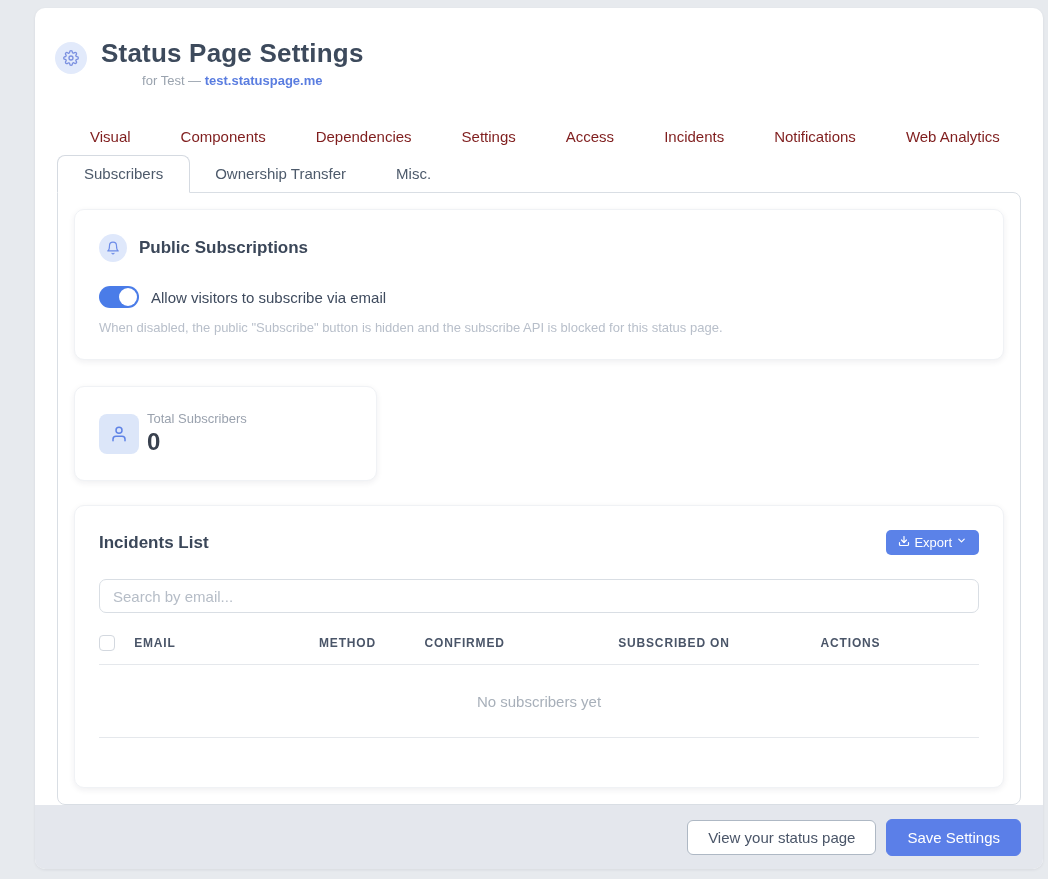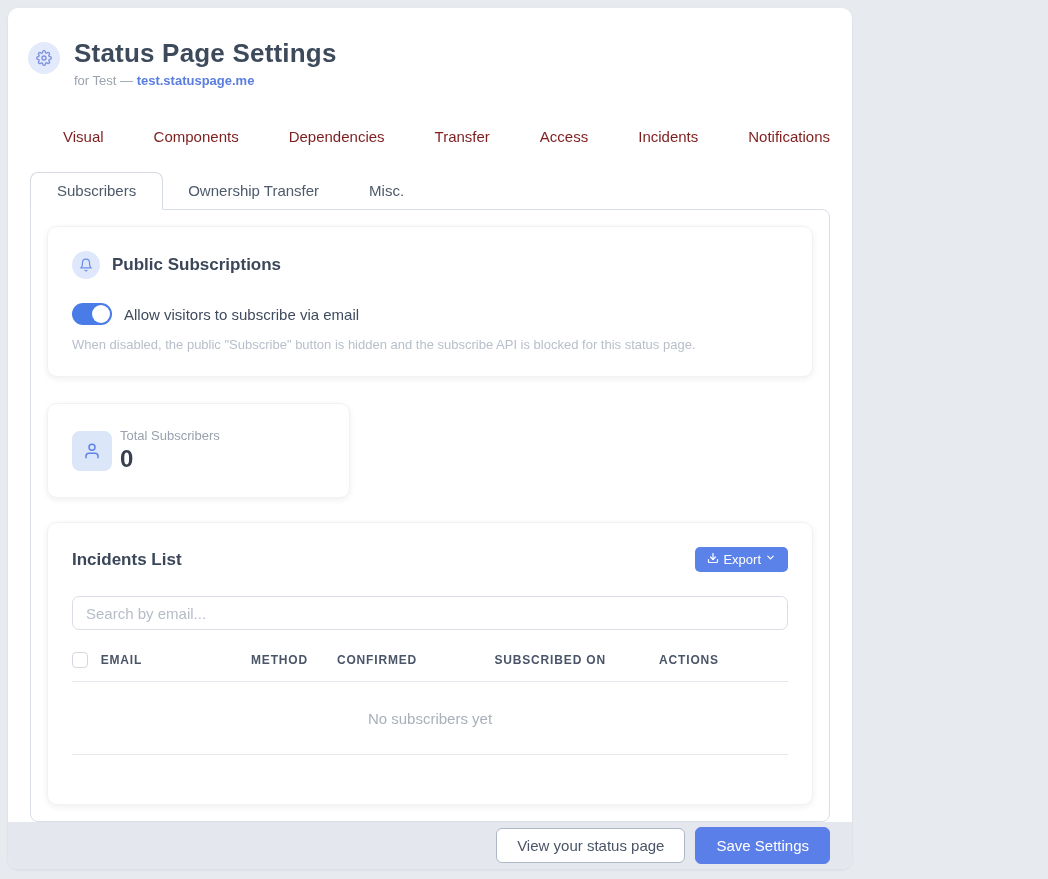--- a/index.html
+++ b/index.html
@@ -4,28 +4,29 @@
 <style>
   * { margin: 0; padding: 0; box-sizing: border-box; }
   html, body { width: 1048px; height: 879px; }
   body {
     background: #e7eaee;
     font-family: "Liberation Sans", "DejaVu Sans", sans-serif;
     color: #3d4a5c;
     padding: 8px;
   }
   .main-card {
-    width: 844px;
+    width: 1008px;
     height: 861px;
     background: #ffffff;
     border-radius: 10px;
     box-shadow: 0 1px 3px rgba(20,30,50,.08);
     display: flex;
     flex-direction: column;
     overflow: hidden;
+    margin-left: 27px;
   }
   
   .page-header {
     display: flex;
     align-items: flex-start;
     gap: 14px;
     padding: 30px 20px 0 20px;
   }
   .header-icon-circle {
     width: 32px; height: 32px;
@@ -39,20 +40,21 @@
   .page-title {
     font-size: 26px;
     font-weight: 700;
     letter-spacing: .2px;
     color: #3d4a5c;
   }
   .page-subtitle {
     font-size: 13px;
     color: #9aa3ae;
     margin-top: 4px;
+    text-align: center;
   }
   .page-subtitle a {
     color: #5a7de0;
     text-decoration: none;
     font-weight: 600;
   }
   
   .tabs-row1 {
     display: flex;
     gap: 50px;
@@ -257,21 +259,21 @@
         <div class="page-subtitle">
           <span>for Test — </span><a href="#">test.statuspage.me</a>
         </div>
       </div>
     </div>
 
     <div class="tabs-row1">
       <div class="tab">Visual</div>
       <div class="tab">Components</div>
       <div class="tab">Dependencies</div>
-      <div class="tab">Transfer</div>
+      <div class="tab">Settings</div>
       <div class="tab">Access</div>
       <div class="tab">Incidents</div>
       <div class="tab">Notifications</div>
       <div class="tab">Web Analytics</div>
     </div>
 
     <div class="tabs-row2">
       <div class="tab-active">Subscribers</div>
       <div class="tab-plain">Ownership Transfer</div>
       <div class="tab-plain">Misc.</div>

